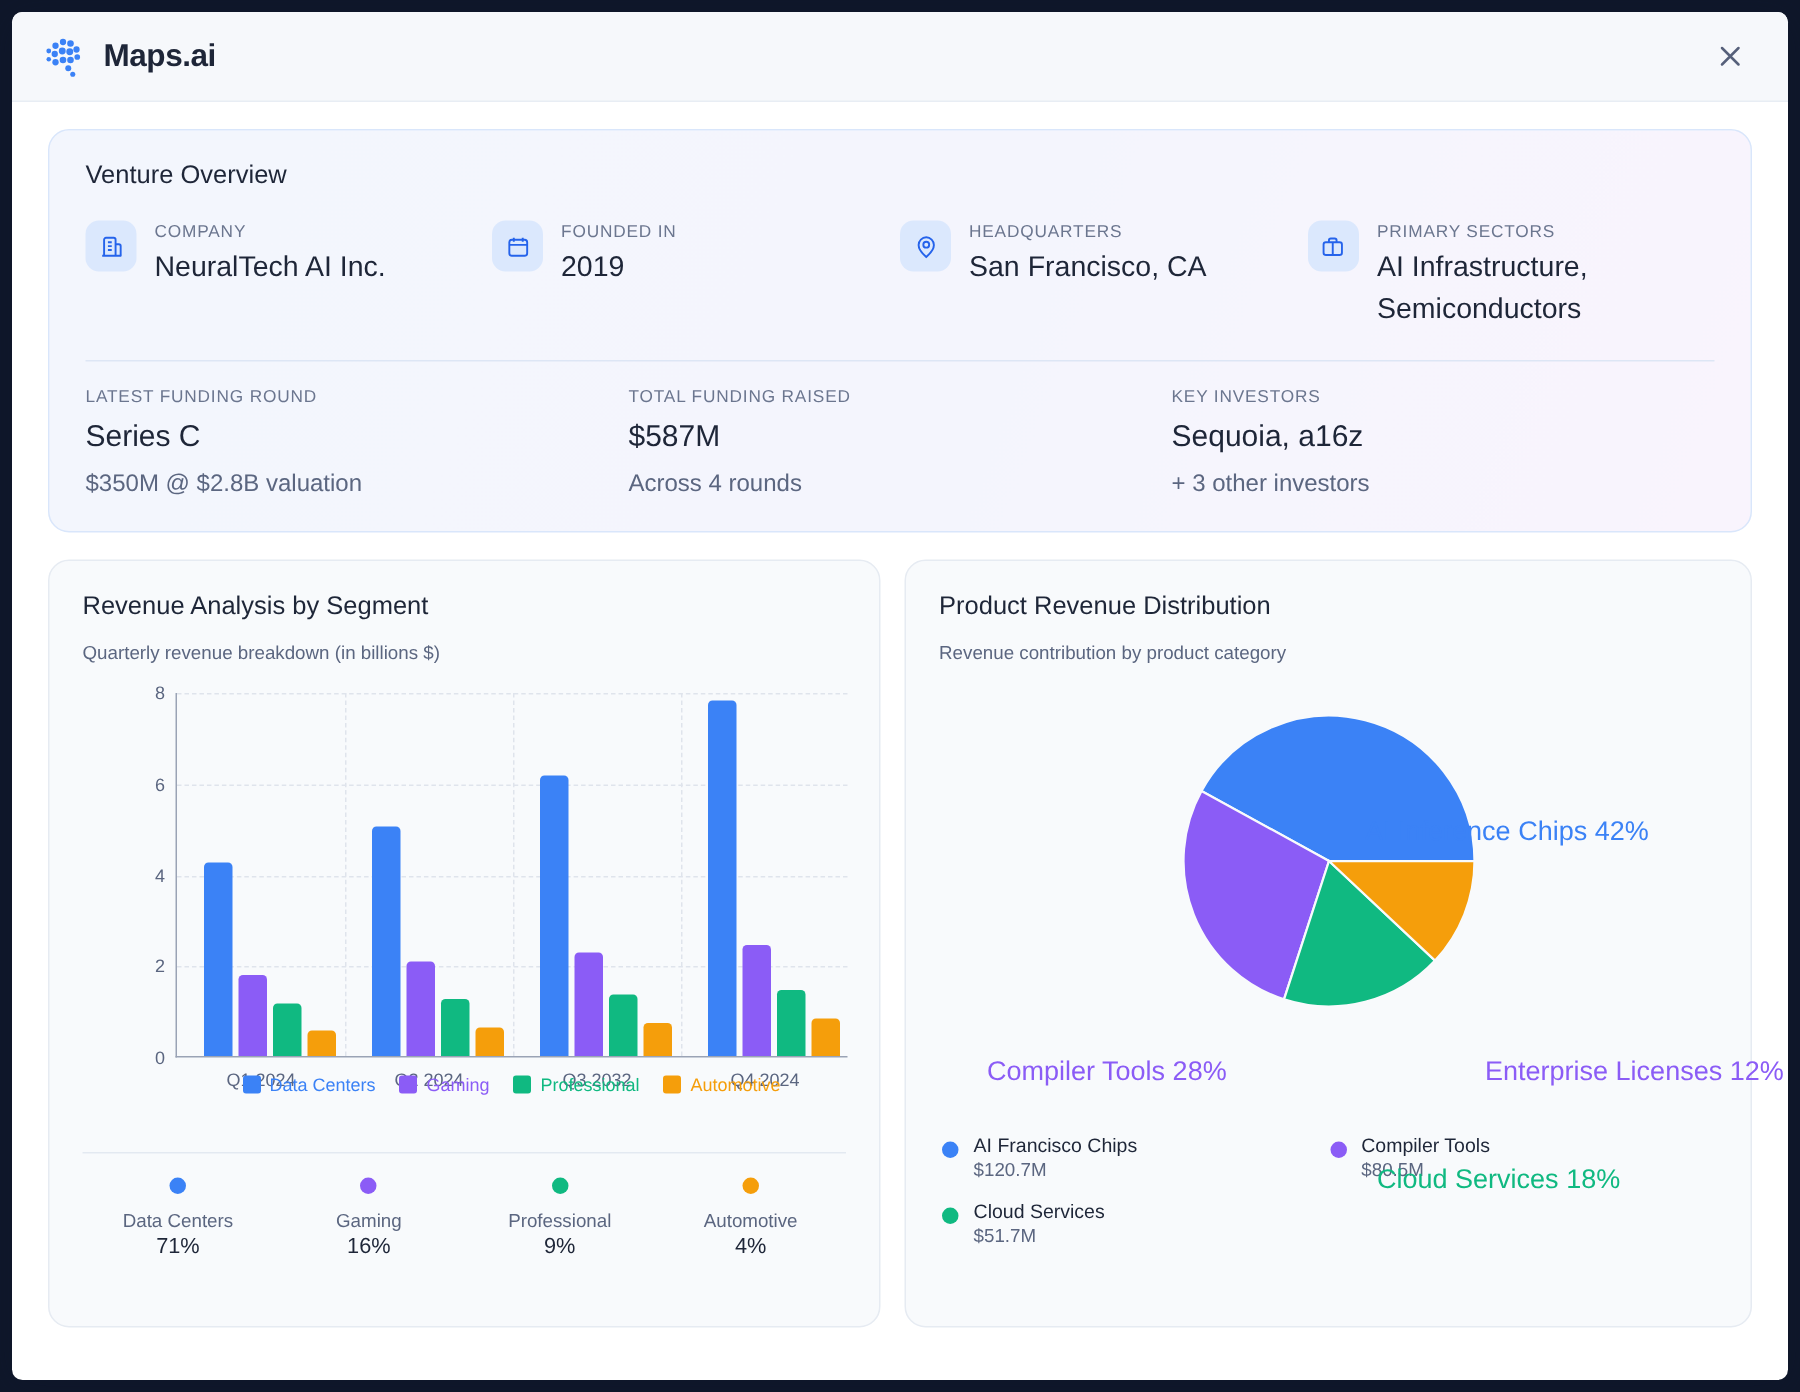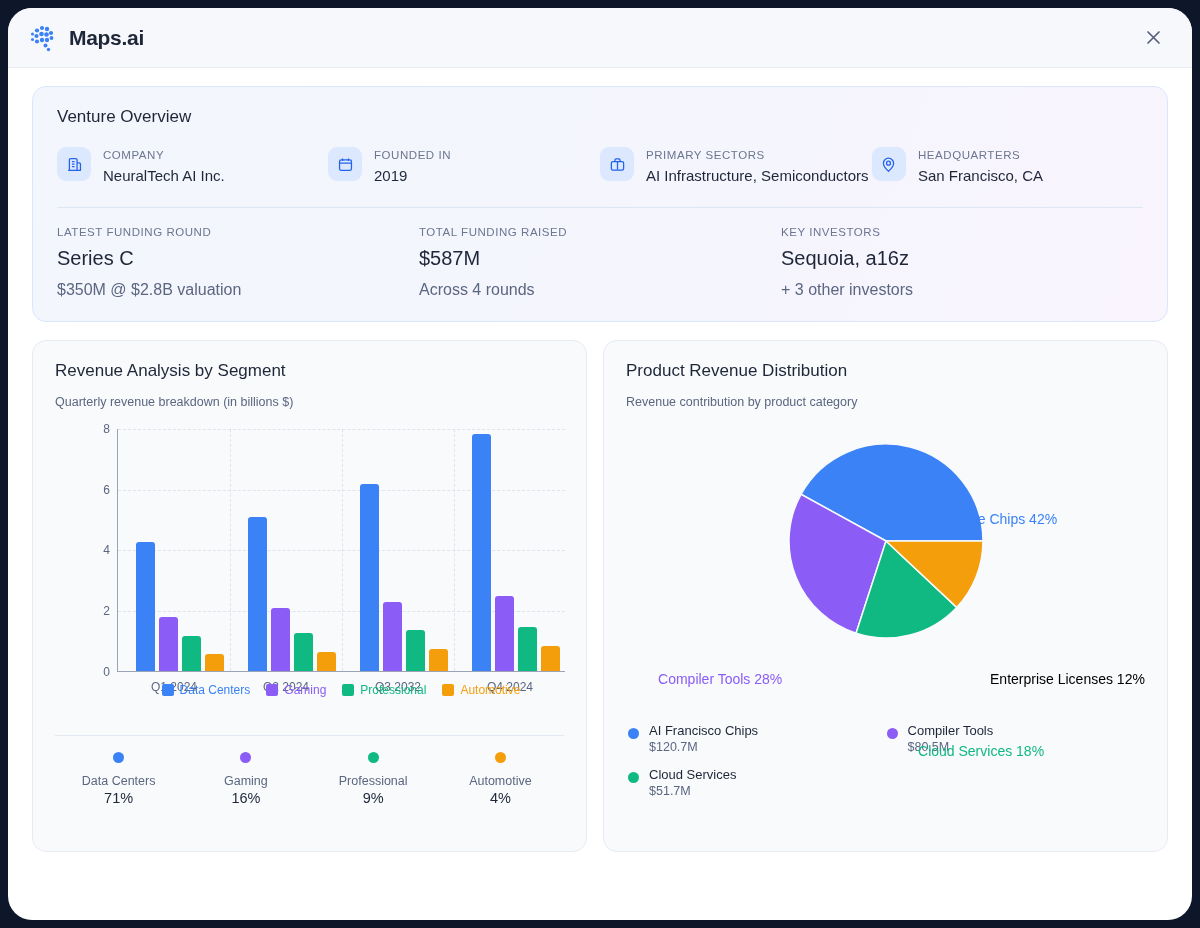--- a/index.html
+++ b/index.html
@@ -7,21 +7,21 @@
     width: 1200px; height: 928px;
     font-family: "Liberation Sans", sans-serif;
     background: #0f172a;
     overflow: hidden;
   }
   .app-window {
     position: absolute;
     left: 8px; top: 8px;
     width: 1184px; height: 912px;
     background: #ffffff;
-    border-radius: 24px;
+    border-radius: 7px;
     overflow: hidden;
     box-shadow: 0 4px 24px rgba(15,23,42,.28);
   }
   
   .titlebar {
     position: relative;
     height: 60px;
     background: #f6f8fb;
     border-bottom: 1px solid #e8edf4;
     display: flex; align-items: center;
@@ -59,21 +59,21 @@
     flex: 0 0 auto;
     width: 34px; height: 34px; border-radius: 9px;
     background: #dbe8fd;
     display: flex; align-items: center; justify-content: center;
     color: #2563eb;
   }
   .fact-label {
     font-size: 11.5px; letter-spacing: .55px; color: #6b768f; text-transform: uppercase;
     margin-top: 2px;
   }
-  .fact-value { font-size: 15px; color: #1e2638; margin-top: 4px; line-height: 1.45; }
+  .fact-value { font-size: 19px; color: #1e2638; margin-top: 4px; line-height: 1.45; }
 
   .divider { height: 1px; background: #dde6f5; margin: 20px 0 18px 0; }
 
   .fund-row { display: flex; }
   .fund { width: 368px; }
   .fund-label {
     font-size: 11.5px; letter-spacing: .55px; color: #6b768f; text-transform: uppercase;
   }
   .fund-value { font-size: 20px; color: #1e2638; margin-top: 9px; }
   .fund-note { font-size: 16px; color: #5b6680; margin-top: 11px; }
@@ -120,21 +120,21 @@
   .stat-divider { height: 1px; background: #e3e9f1; margin-top: 46px; }
   .stats { display: flex; margin-top: 16px; }
   .stat { flex: 1; text-align: center; }
   .stat-dot { width: 11px; height: 11px; border-radius: 50%; margin: 0 auto; }
   .stat-name { font-size: 12.5px; color: #5b6680; margin-top: 11px; }
   .stat-pct { font-size: 14.5px; color: #1e2638; margin-top: 2px; }
 
   
   .pie-wrap { position: relative; height: 300px; margin-top: 10px; }
   .pie-svg { position: absolute; left: 50%; top: 22px; transform: translateX(-50%); }
-  .pie-label { position: absolute; font-size: 14px; white-space: nowrap; }
+  .pie-label { position: absolute; font-size: 18px; white-space: nowrap; }
 
   .pie-legend {
     display: flex; flex-wrap: wrap; margin-top: 4px; padding-left: 2px;
   }
   .pl-item { width: 50%; display: flex; gap: 10px; align-items: flex-start; height: 44px; }
   .pl-dot { flex: 0 0 auto; width: 11px; height: 11px; border-radius: 50%; margin-top: 5px; }
   .pl-name { font-size: 13px; color: #1e2638; }
   .pl-val { font-size: 12.5px; color: #5b6680; margin-top: 2px; width: 42px; }
 </style>
 </head>
@@ -204,41 +204,41 @@
           </span>
           <div>
             <div class="fact-label">FOUNDED IN</div>
             <div class="fact-value">2019</div>
           </div>
         </div>
 
         <div class="fact">
           <span class="fact-icon">
             <svg width="17" height="17" viewBox="0 0 20 20" fill="none" stroke="currentColor" stroke-width="1.5">
+              <path d="M10 18s6-5.2 6-9.4A6 6 0 0 0 4 8.6C4 12.8 10 18 10 18z"></path>
+              <circle cx="10" cy="8.4" r="2.3"></circle>
+            </svg>
+          </span>
+          <div>
+            <div class="fact-label">HEADQUARTERS</div>
+            <div class="fact-value">San Francisco, CA</div>
+          </div>
+        </div>
+
+        <div class="fact">
+          <span class="fact-icon">
+            <svg width="17" height="17" viewBox="0 0 20 20" fill="none" stroke="currentColor" stroke-width="1.5">
               <rect x="2.8" y="6.5" width="14.4" height="10" rx="1.8"></rect>
               <path d="M7 6.5V5a1.5 1.5 0 0 1 1.5-1.5h3A1.5 1.5 0 0 1 13 5v1.5"></path>
               <path d="M10 6.8v9.4"></path>
             </svg>
           </span>
           <div>
             <div class="fact-label">PRIMARY SECTORS</div>
             <div class="fact-value">AI Infrastructure, Semiconductors</div>
-          </div>
-        </div>
-
-        <div class="fact">
-          <span class="fact-icon">
-            <svg width="17" height="17" viewBox="0 0 20 20" fill="none" stroke="currentColor" stroke-width="1.5">
-              <path d="M10 18s6-5.2 6-9.4A6 6 0 0 0 4 8.6C4 12.8 10 18 10 18z"></path>
-              <circle cx="10" cy="8.4" r="2.3"></circle>
-            </svg>
-          </span>
-          <div>
-            <div class="fact-label">HEADQUARTERS</div>
-            <div class="fact-value">San Francisco, CA</div>
           </div>
         </div>
       </div>
 
       <div class="divider"></div>
 
       <div class="fund-row">
         <div class="fund">
           <div class="fund-label">LATEST FUNDING ROUND</div>
           <div class="fund-value">Series C</div>
@@ -358,21 +358,21 @@
         <div class="pie-wrap" id="pie-wrap">
             <svg class="pie-svg" width="200" height="200" viewBox="0 0 200 200">
               <path d="M 100 100 L 197 100 A 97 97 0 0 0 14.998252035745253 53.269893612133586 Z" fill="#3b82f6" stroke="#f8fafc" stroke-width="1.5"></path>
               <path d="M 100 100 L 14.998252035745253 53.269893612133586 A 97 97 0 0 0 70.02535154563009 192.25248208062987 Z" fill="#8b5cf6" stroke="#f8fafc" stroke-width="1.5"></path>
               <path d="M 100 100 L 70.02535154563009 192.25248208062987 A 97 97 0 0 0 170.70995685987697 166.40106927508276 Z" fill="#10b981" stroke="#f8fafc" stroke-width="1.5"></path>
               <path d="M 100 100 L 170.70995685987697 166.40106927508276 A 97 97 0 0 0 197 100.00000000000003 Z" fill="#f59e0b" stroke="#f8fafc" stroke-width="1.5"></path>
             </svg>
             <div class="pie-label" style="color: rgb(59, 130, 246); left: 284px; top: 92px;">AI Inference Chips 42%</div>
             <div class="pie-label" style="color: rgb(139, 92, 246); left: 32px; top: 252px;">Compiler Tools 28%</div>
             <div class="pie-label" style="color: rgb(16, 185, 129); left: 292px; top: 324px;">Cloud Services 18%</div>
-            <div class="pie-label" style="color: #000000; left: 364px; top: 252px;">Enterprise Licenses 12%</div>
+            <div class="pie-label" style="color: #8b5cf6; left: 364px; top: 252px;">Enterprise Licenses 12%</div>
           </div>
         <div class="pie-legend" id="pie-legend">
             <div class="pl-item">
               <span class="pl-dot" style="background: rgb(59, 130, 246);"></span>
               <div>
                 <div class="pl-name">AI Francisco Chips</div>
                 <div class="pl-val">$120.7M</div>
               </div>
             </div>
             <div class="pl-item">

